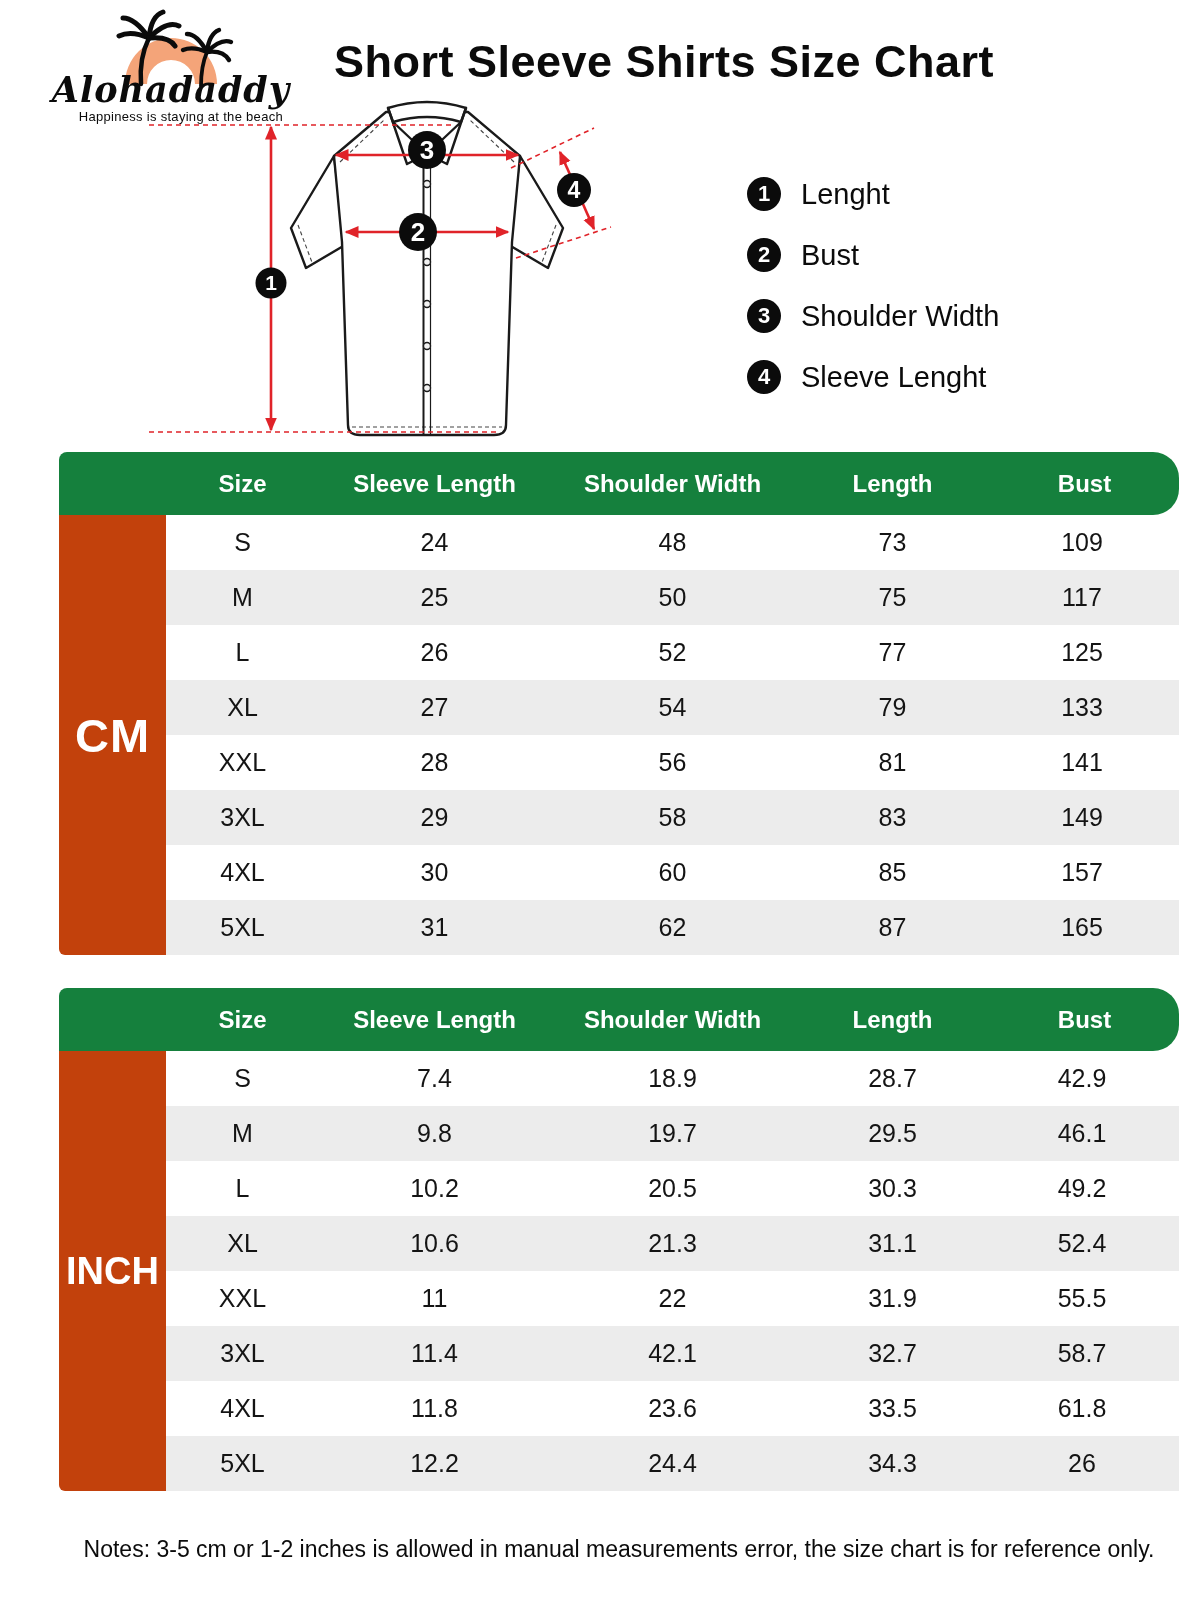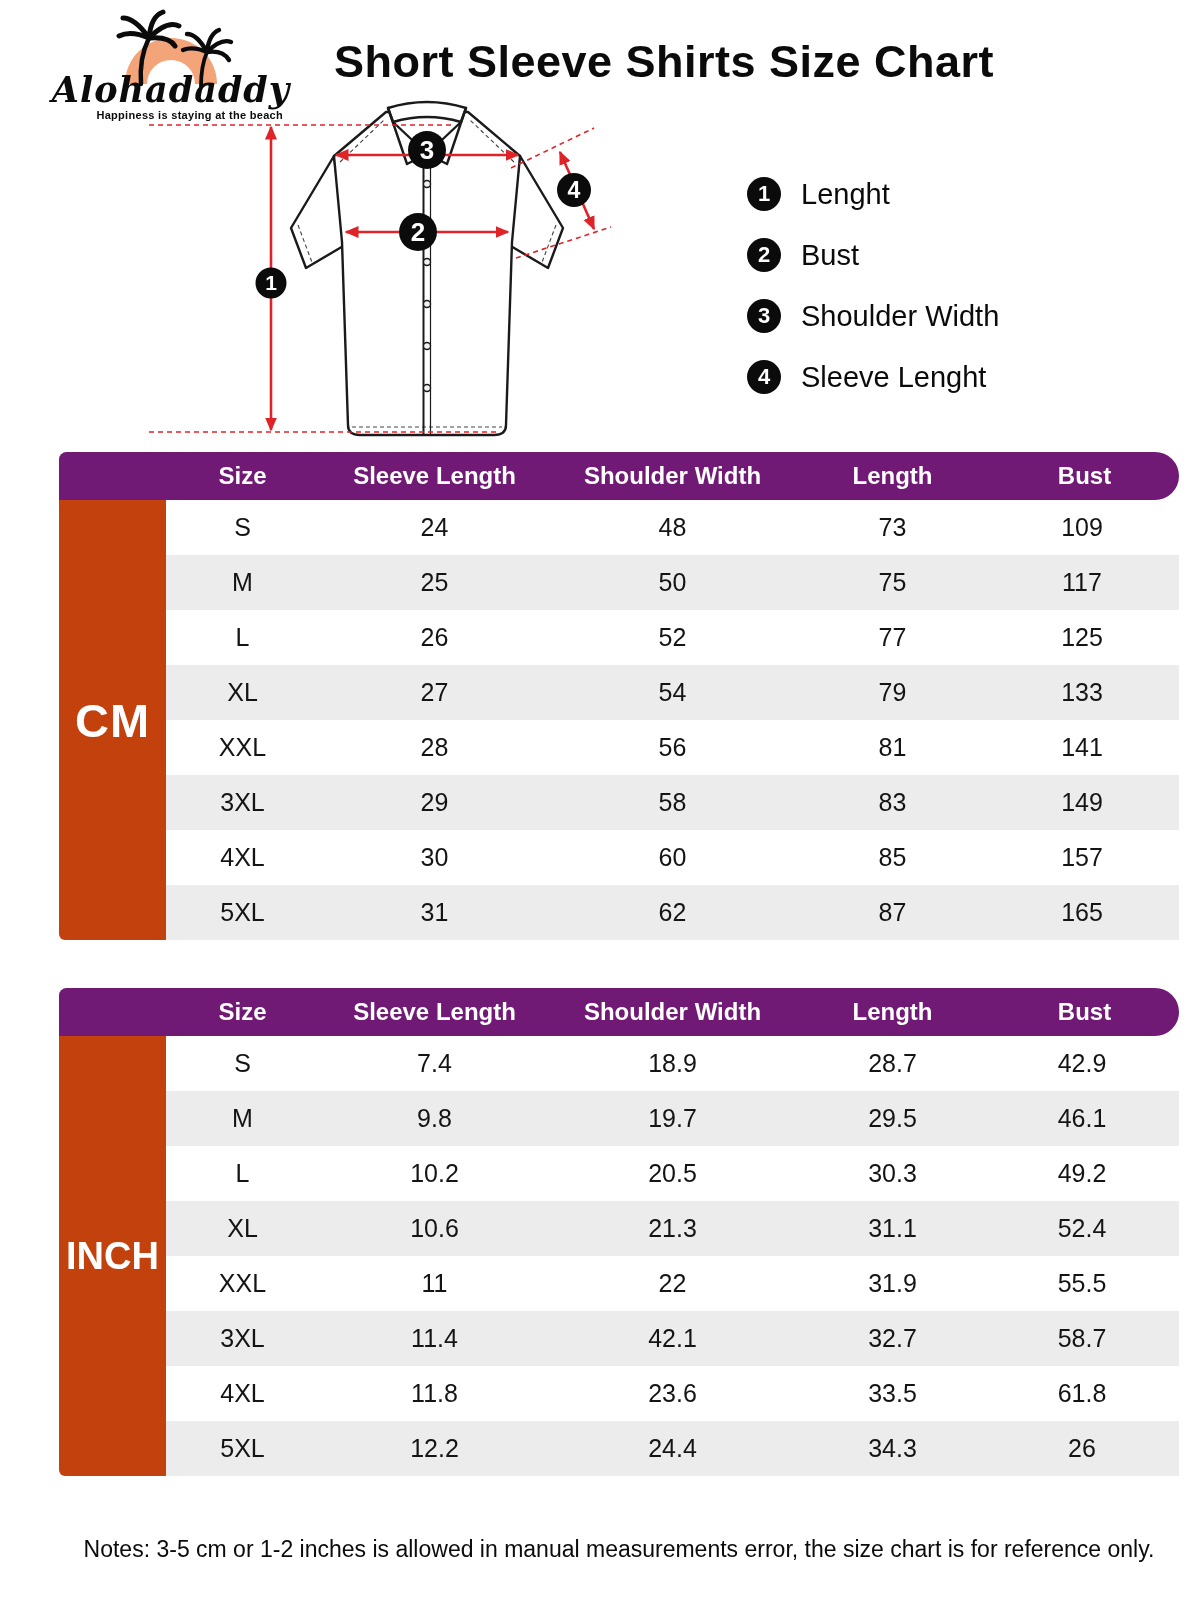--- a/index.html
+++ b/index.html
@@ -4,40 +4,40 @@
 <style>
   html,body{margin:0;padding:0;background:#fff;}
   .page{position:relative;width:1200px;height:1600px;background:#fff;overflow:hidden;
         font-family:"Liberation Sans",sans-serif;color:#0b0b0b;margin-left:19px;}
 
   
   .logo{position:absolute;left:26px;top:6px;width:252px;text-align:center;}
   .logo .palms{display:block;margin:0 auto;}
   .brand{font-family:"DejaVu Serif",serif;font-style:italic;font-weight:bold;
          font-size:35px;line-height:1;margin-top:-18px;letter-spacing:1px;}
-  .tagline{font-size:11px;letter-spacing:.3px;margin-top:2px;text-align:right;padding-right:14px;font-weight:bold;}
+  .tagline{font-size:13px;letter-spacing:.3px;margin-top:2px;text-align:right;padding-right:14px;}
 
   
   .title{position:absolute;top:36px;left:90px;width:1110px;text-align:center;
          font-size:45px;font-weight:bold;letter-spacing:.5px;}
 
   
   .diagram{position:absolute;left:118px;top:90px;}
   .legend{position:absolute;left:728px;top:174px;}
   .legend-item{display:flex;align-items:center;gap:20px;height:40px;margin-bottom:21px;}
   .legend-badge{width:34px;height:34px;border-radius:50%;background:#0b0b0b;color:#fff;
                 font-weight:bold;font-size:22px;display:flex;align-items:center;justify-content:center;flex:0 0 34px;}
   .legend-label{font-size:29px;}
 
   
   .size-table{position:absolute;left:40px;width:1120px;}
   #cm-table{top:452px;}
   #inch-table{top:988px;}
   .t-header{display:grid;grid-template-columns:107px 153px 231px 245px 195px 189px;
-            height:48px;background:#701a75;color:#fff;border-radius:8px 26px 26px 0;
+            height:63px;background:#15803d;color:#fff;border-radius:8px 26px 26px 0;
             align-items:center;text-align:center;font-weight:bold;font-size:24px;}
   .t-body{display:flex;}
   .unit-cell{width:107px;background:#c2410c;color:#fff;display:flex;align-items:center;
              justify-content:center;font-weight:bold;border-radius:0 0 0 6px;}
   #cm-table .unit-cell{font-size:47px;letter-spacing:1px;}
   #inch-table .unit-cell{font-size:38px;}
   .rows{flex:1;}
   .trow{display:grid;grid-template-columns:153px 231px 245px 195px 184px;height:55px;
         align-items:center;text-align:center;font-size:25px;color:#141414;}
   .trow.alt{background:#ececec;}

